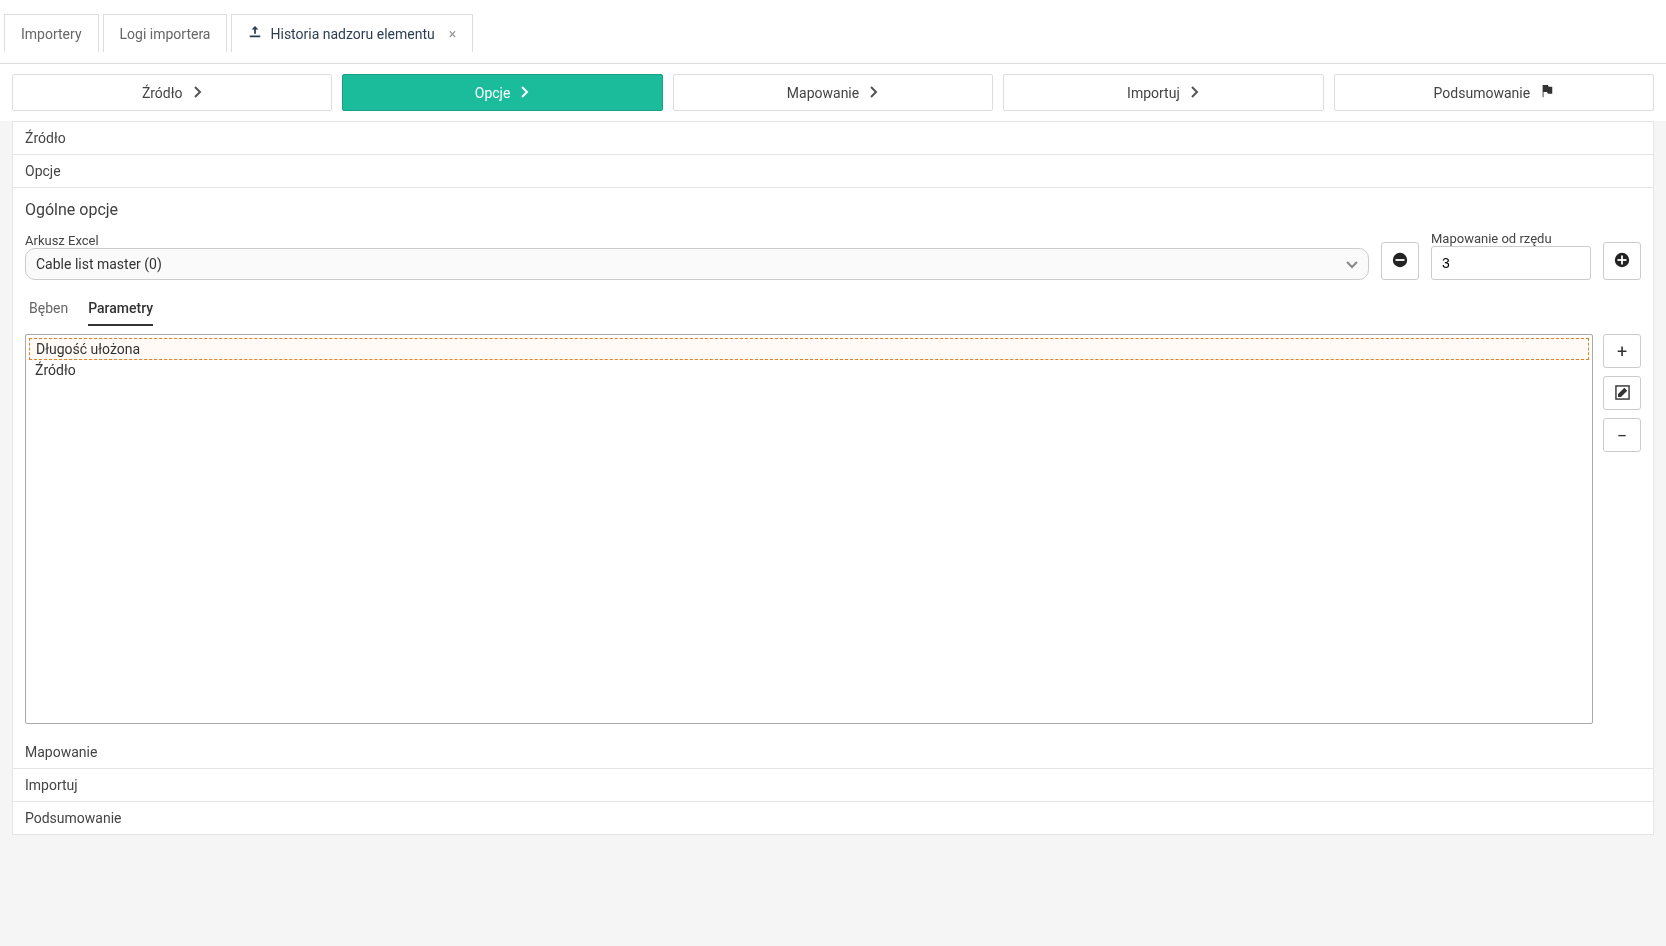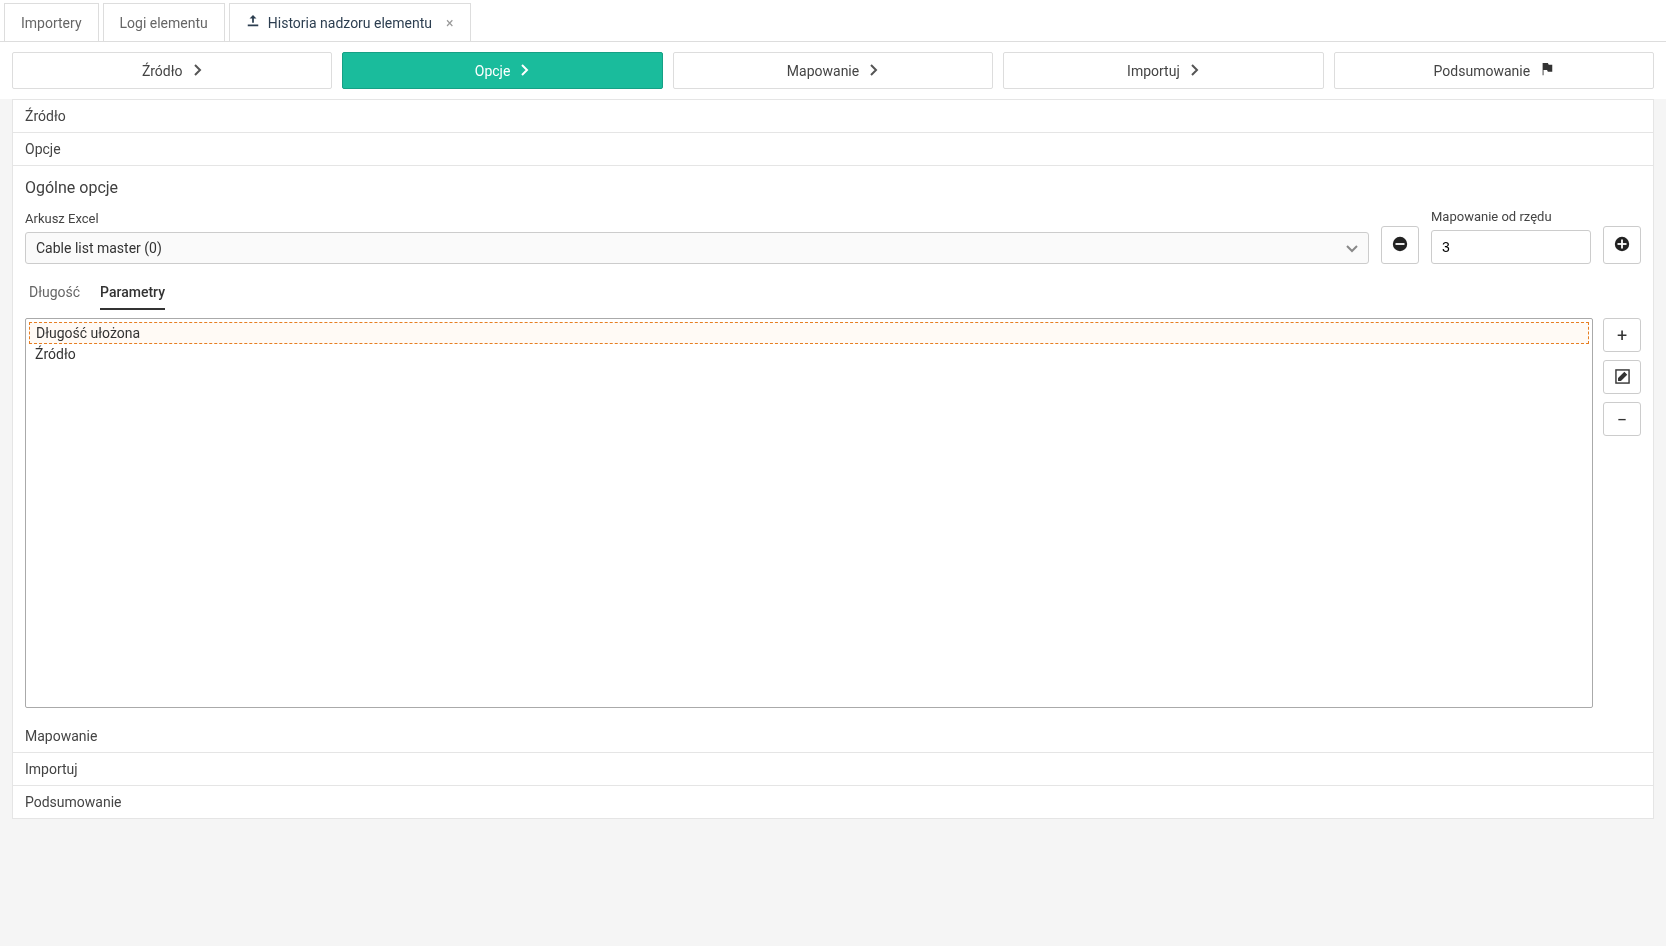--- a/index.html
+++ b/index.html
@@ -6,21 +6,21 @@
   body {
     font-family: -apple-system, BlinkMacSystemFont, "Segoe UI", Roboto, "Helvetica Neue", Arial, sans-serif;
     font-size: 14px;
     color: #333;
     background: #f5f5f5;
   }
   .top-tabs {
     display: flex;
     background: #fff;
     border-bottom: 1px solid #ddd;
-    padding: 0 4px;
+    padding: 11px 4px;
     gap: 4px;
   }
   .top-tab {
     padding: 10px 16px;
     color: #666;
     cursor: pointer;
     border: 1px solid #ddd;
     border-bottom: none;
     background: #fff;
     margin-top: 3px;
@@ -99,29 +99,28 @@
   }
   .form-row {
     display: flex;
     gap: 12px;
     align-items: flex-end;
     margin-bottom: 12px;
   }
   .field {
     display: flex;
     flex-direction: column;
-    gap: 6px;
   }
   .field.grow { flex: 1; }
   .field label { font-size: 13px; color: #444; }
   .dropdown {
     display: flex;
     align-items: center;
     border: 1px solid #ccc;
-    border-radius: 3px;
+    border-radius: 10px;
     padding: 7px 10px;
     background: #fafafa;
     cursor: pointer;
     justify-content: space-between;
   }
   .dropdown .chev { color: #888; }
   .circle-btn {
     width: 38px;
     height: 38px;
     border: 1px solid #ccc;
@@ -202,21 +201,21 @@
   }
 </style>
 </head>
 <body>
 
 <div class="top-tabs">
   <div class="top-tab">
     <span>Importery</span>
   </div>
   <div class="top-tab">
-    <span>Logi elementu</span>
+    <span>Logi importera</span>
   </div>
   <div class="top-tab active">
     <span class="icon-upload">
       <svg width="14" height="14" viewBox="0 0 16 16" fill="#2c3e50">
           <path d="M8 1l4 4H9v5H7V5H4l4-4zM2 12h12v2H2z"></path>
         </svg>
     </span>
     <span>Historia nadzoru elementu</span>
     <span class="close">×</span>
   </div>
@@ -289,21 +288,21 @@
     <div class="circle-btn">
       <span><svg width="18" height="18" viewBox="0 0 20 20">
             <circle cx="10" cy="10" r="8" fill="#222"></circle>
             <rect x="5" y="9" width="10" height="2" fill="#fff"></rect>
             <rect x="9" y="5" width="2" height="10" fill="#fff"></rect>
           </svg></span>
     </div>
   </div>
 
   <div class="sub-tabs">
-    <div class="sub-tab">Długość</div>
+    <div class="sub-tab">Bęben</div>
     <div class="sub-tab active">Parametry</div>
   </div>
 
   <div class="list-area">
     <div class="listbox">
       <div class="list-item selected">Długość ułożona</div>
       <div class="list-item">Źródło</div>
     </div>
     <div class="list-actions">
       <div class="list-action-btn">

